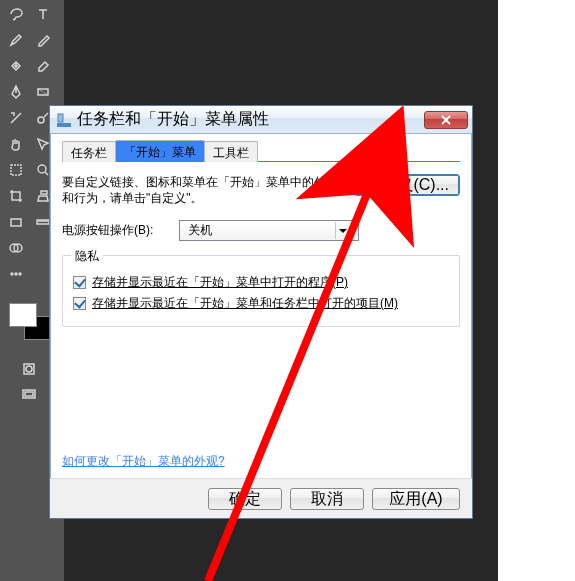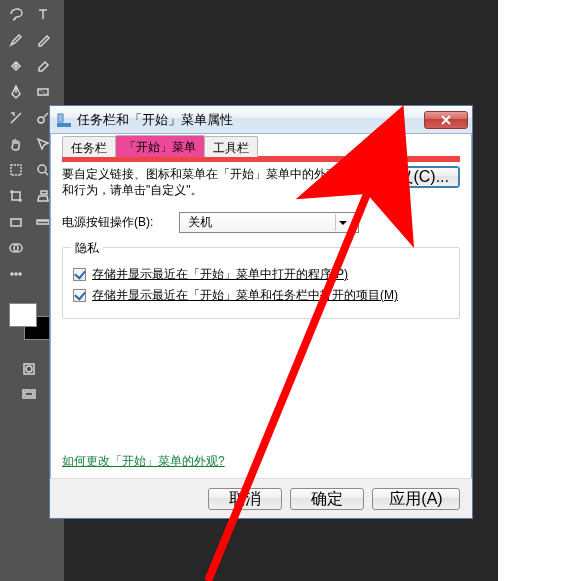--- a/index.html
+++ b/index.html
@@ -19,46 +19,46 @@
   .swatches { position: absolute; left: 4px; top: 300px; width: 52px; height: 45px; }
   .swatch-bg { position: absolute; left: 20px; top: 16px; width: 28px; height: 24px; background: #000; border: 1px solid #888; }
   .swatch-fg { position: absolute; left: 5px; top: 3px; width: 28px; height: 24px; background: #fff; border: 1px solid #888; }
 
   .bottom-icons { position: absolute; left: 4px; top: 358px; width: 52px; display: flex; flex-direction: column; gap: 4px; }
 
   
   .dlg { position: absolute; left: 49px; top: 105px; width: 424px; height: 414px; background: #fff; border: 1px solid #5a7aa2; box-shadow: 0 0 0 1px #95adc9 inset; }
   .dlg-title { height: 28px; background: linear-gradient(#fdfdfe,#eaf0f7 45%,#d7e4f2 46%,#dde9f7); border-bottom: 1px solid #9cb3cf; display: flex; align-items: center; padding: 0 4px 0 6px; }
   .dlg-title .tico { width: 16px; height: 16px; margin-right: 5px; }
-  .dlg-title .ttext { flex: 1; font-size: 13px; color: #000; }
+  .dlg-title .ttext { flex: 1; font-size: 16px; color: #000; }
   .closebtn { width: 44px; height: 18px; background: linear-gradient(#e79a97,#d36763 45%,#c4403b 46%,#ce5e59); border: 1px solid #8b3a36; border-radius: 3px; display: flex; align-items: center; justify-content: center; }
   .closebtn svg { width: 10px; height: 10px; stroke: #fff; stroke-width: 2; }
 
   .dlg-body { padding: 6px 12px 10px 12px; position: relative; height: calc(100% - 28px); }
-  .tabs { height: 22px; display: flex; align-items: flex-end; border-bottom: 6px solid #ef4444; margin-bottom: 4px; }
+  .tabs { height: 22px; display: flex; align-items: flex-end; border-bottom: 1px solid #ef4444; margin-bottom: 12px; }
   .tab { height: 21px; padding: 3px 8px 0 8px; border: 1px solid #b6b6b6; border-bottom: none; background: #f0f0f0; margin-right: -1px; font-size: 12px; border-radius: 2px 2px 0 0; position: relative; top: 1px; }
-  .tab.active { background: #ec4899; z-index: 2; height: 22px; top: 1px; }
+  .tab.active { background: #3b82f6; z-index: 2; height: 22px; top: 1px; }
 
   .row1 { display: flex; align-items: flex-start; gap: 12px; margin-bottom: 14px; }
   .row1 .desc { flex: 1; line-height: 16px; }
   .winbtn { height: 22px; padding: 0 10px; background: linear-gradient(#fdfdfd,#efefef 45%,#e3e3e3 46%,#f1f1f1); border: 1px solid #8a8a8a; border-radius: 3px; font-size: 16px; }
   .winbtn.focus { box-shadow: 0 0 0 1px #3c7fb1 inset; border-color:#3c7fb1; }
 
   .row2 { display: flex; align-items: center; gap: 26px; margin-bottom: 14px; }
   .dropdown { flex: 0 0 180px; height: 21px; border: 1px solid #828790; background: linear-gradient(#fff,#f3f3f3); display: flex; align-items: center; padding: 0 8px; justify-content: space-between; }
   .dropdown .dd-arrow { width: 15px; height: 17px; border-left: 1px solid #c7c7c7; display: flex; align-items: center; justify-content: center; }
   .dropdown .dd-arrow::after { content: ""; border: 4px solid transparent; border-top-color: #000; margin-top: 4px; }
 
   .groupbox { border: 1px solid #d6d6d6; border-radius: 2px; padding: 14px 10px 10px 10px; position: relative; margin-bottom: 12px; text-decoration: underline; }
   .groupbox .gtitle { position: absolute; top: -8px; left: 8px; background: #fff; padding: 0 4px; }
   .chk-row { display: flex; align-items: center; gap: 6px; margin: 4px 0; }
   .chkbox { width: 13px; height: 13px; border: 1px solid #8a8a8a; background: linear-gradient(#f6f6f6,#e8e8e8); display: flex; align-items: center; justify-content: center; }
   .chkbox.checked::after { content: ""; width: 8px; height: 5px; border: 2px solid #2669b5; border-top: none; border-right: none; transform: rotate(-50deg); margin-top: -2px; }
 
-  .link { color: #15803d; text-decoration: underline; position: absolute; left: 12px; bottom: 48px; cursor: pointer; }
+  .link { color: #3b82f6; text-decoration: underline; position: absolute; left: 12px; bottom: 48px; cursor: pointer; }
 
   .dlg-footer { position: absolute; left: 0; right: 0; bottom: 0; height: 40px; border-top: 1px solid #ddd; background: #f0f0f0; display: flex; align-items: center; justify-content: flex-end; gap: 8px; padding: 0 12px; }
 
   
   .arrow-svg { position: absolute; left: 0; top: 0; pointer-events: none; }
 </style>
 </head>
 <body>
 
 <div class="app-bg">
@@ -241,22 +241,22 @@
       </div>
       <div class="chk-row">
         <span class="chkbox checked"></span>
         <span>存储并显示最近在「开始」菜单和任务栏中打开的项目(M)</span>
       </div>
     </div>
 
     <a class="link">如何更改「开始」菜单的外观?</a>
 
     <div class="dlg-footer">
+      <button class="winbtn" style="width:74px">确定</button>
       <button class="winbtn" style="width:74px">取消</button>
-      <button class="winbtn" style="width:74px">确定</button>
       <button class="winbtn" style="width:88px">应用(A)</button>
     </div>
   </div>
 </div>
 
 <svg class="arrow-svg" width="575" height="581">
   <defs>
     <marker id="ah" markerWidth="16" markerHeight="16" refX="4" refY="8" orient="auto">
       <path d="M0 0 L16 8 L0 16 L4 8 Z" fill="#ff0000"></path>
     </marker>

